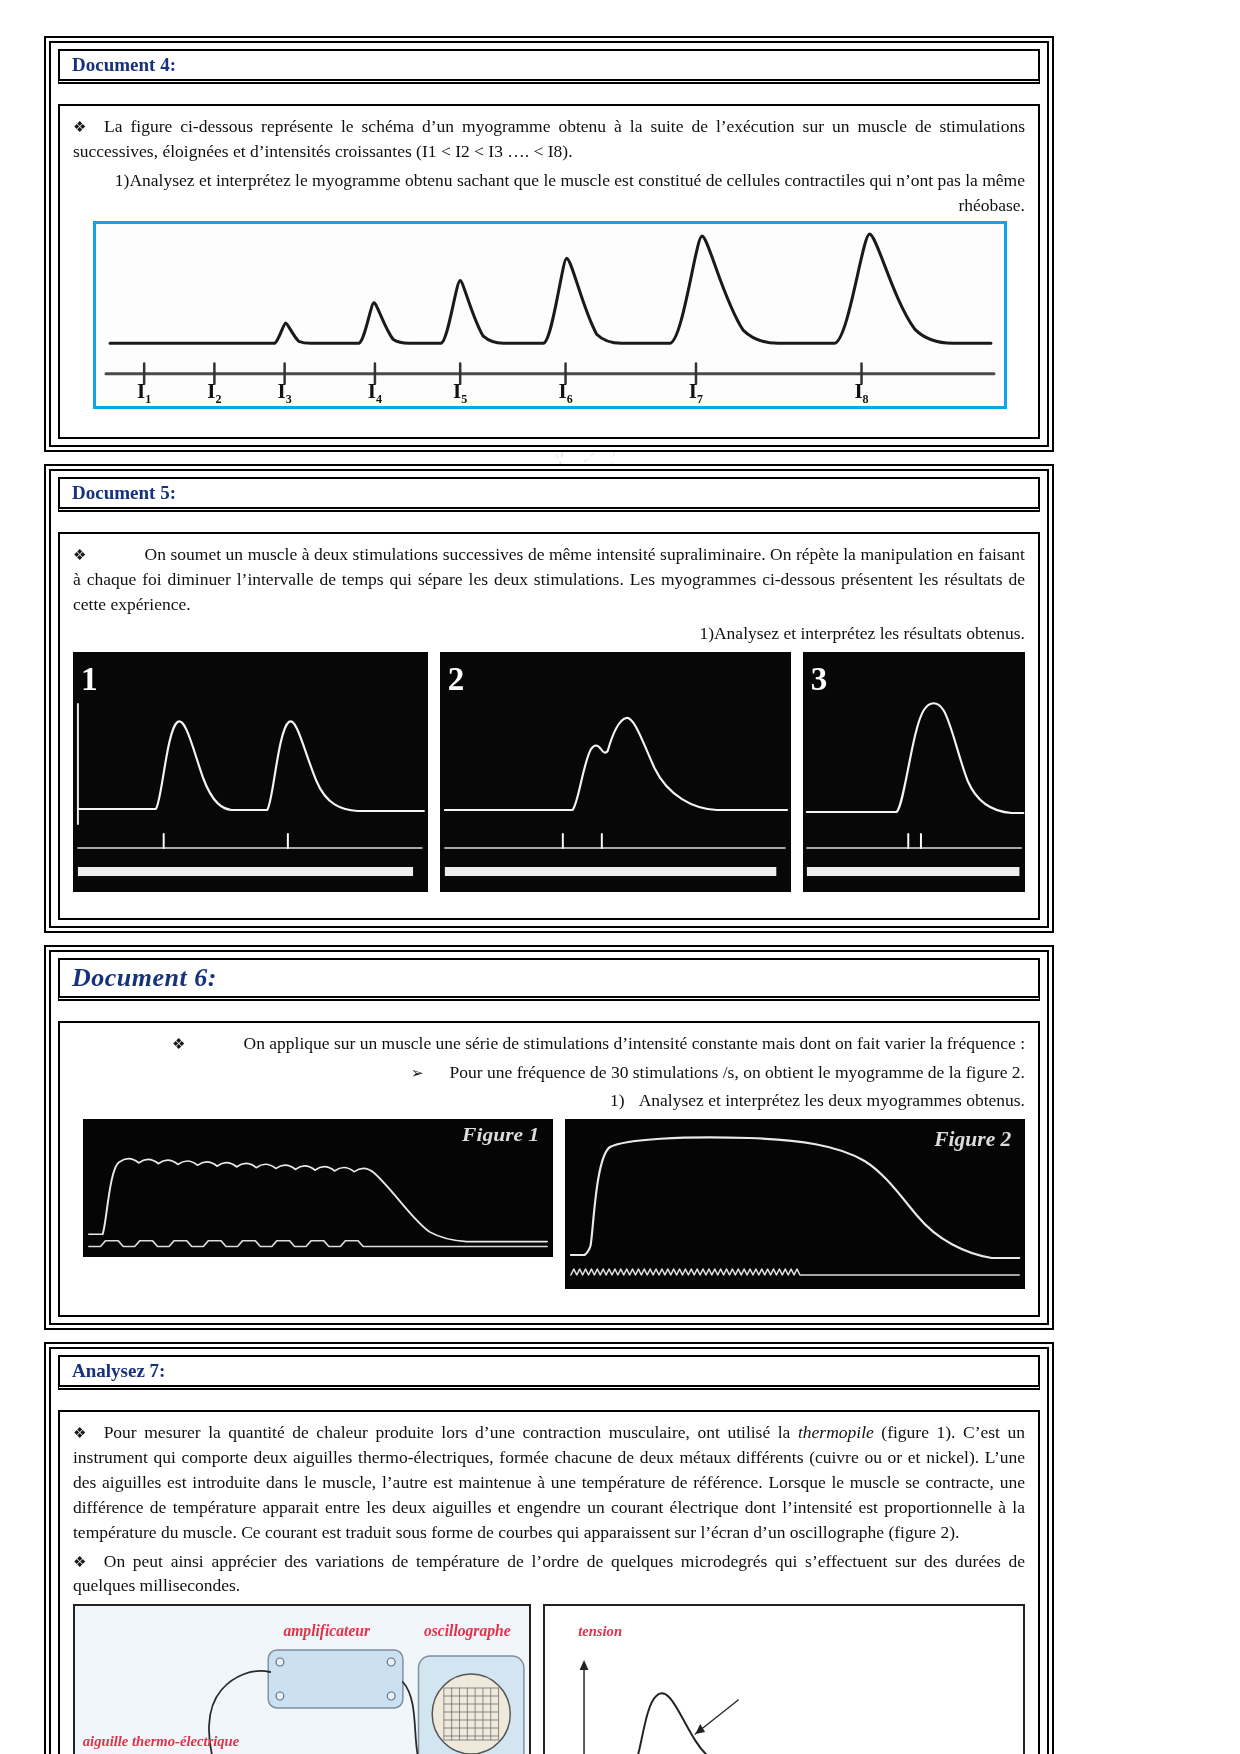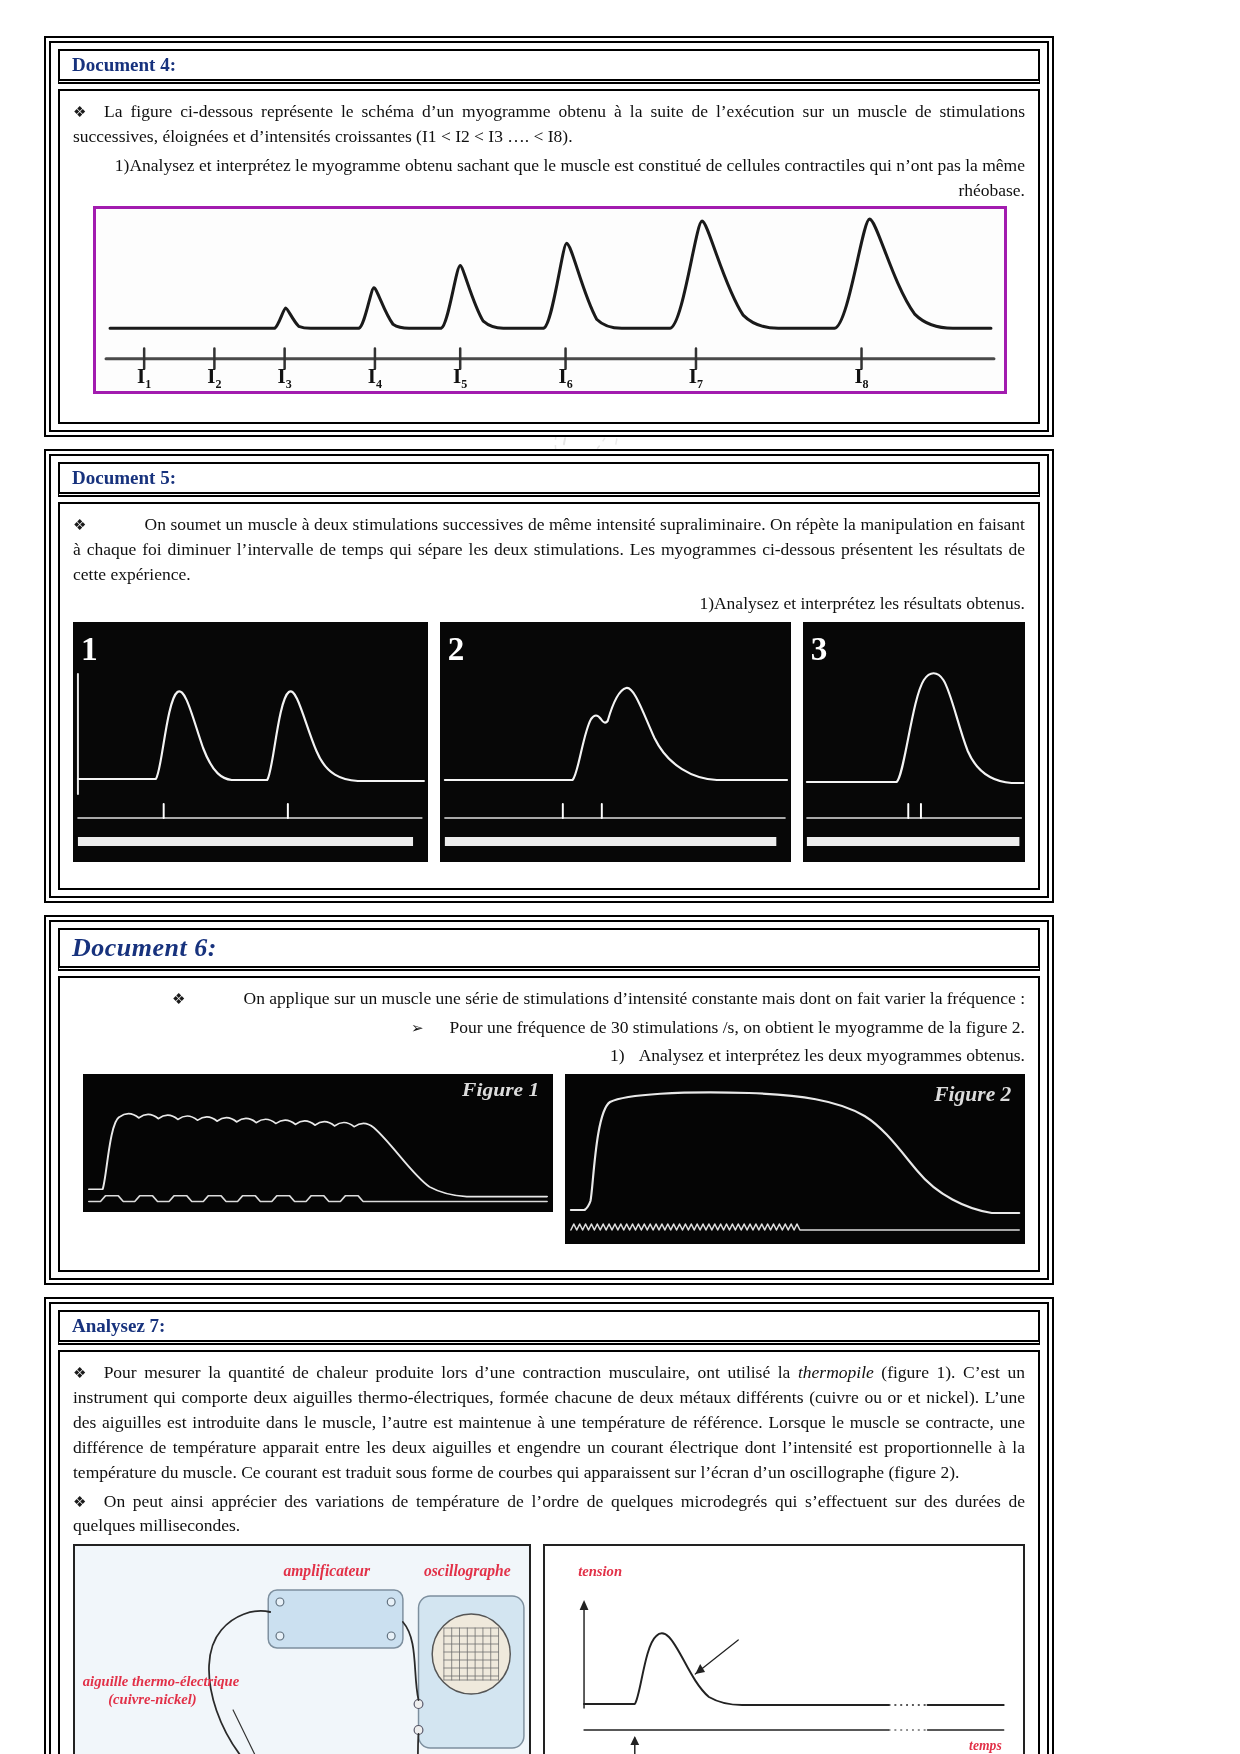--- a/index.html
+++ b/index.html
@@ -1,37 +1,37 @@
 <!DOCTYPE html>
 <html><head>
 <meta charset="utf-8">
 <style>
   html,body{margin:0;padding:0;background:#fff;}
   .page{position:relative;width:1240px;height:1754px;background:#fff;overflow:hidden;
         font-family:"Liberation Serif","DejaVu Serif",serif;color:#101010;}
   .content{position:absolute;left:44px;top:36px;width:1010px;}
   .sec{border:2px solid #000;padding:3px;margin-bottom:12px;background:#fff;}
   .sec-in{border:2px solid #000;padding:6px 7px;}
-  .hdr{border:2px solid #000;border-bottom:5px double #000;padding:3px 12px;margin-bottom:5px;
+  .hdr{border:2px solid #000;border-bottom:5px double #000;padding:3px 12px;margin-bottom:20px;
        font-weight:bold;font-size:19px;color:#17327d;}
   .hdr.script{font-style:italic;font-size:26px;letter-spacing:.5px;}
   .bbox{border:2px solid #000;padding:8px 13px 26px 13px;}
   p{margin:0 0 4px 0;font-size:17.5px;line-height:1.42;text-align:right;}
   .just{text-align:justify;}
   .bullet{font-size:15px;color:#1a1a1a;}
   .gap-sm{display:inline-block;width:14px;}
   .gap-lg{display:inline-block;width:58px;}
   .qnum{display:inline-block;min-width:30px;}
   .ind1{padding-left:34px;}
   .ind2{padding-left:88px;}
   .arrowli{font-size:15px;padding-right:26px;}
   .figrow{display:flex;gap:12px;margin-top:6px;}
   .fig{position:relative;}
   .fig svg{display:block;width:100%;height:100%;}
-  .fig4{width:908px;height:182px;margin:4px 0 2px 20px;border:3px solid #a21caf;background:#fdfdfd;}
+  .fig4{width:908px;height:182px;margin:4px 0 2px 20px;border:3px solid #0ea5e9;background:#fdfdfd;}
   .p5a{width:364px;height:240px;background:#070707;}
   .p5b{width:360px;height:240px;background:#070707;}
   .p5c{width:228px;height:240px;background:#070707;}
   .f6a{width:478px;height:138px;background:#050505;margin-left:10px;}
   .f6b{width:468px;height:170px;background:#be185d;}
   .f7a{width:465px;height:420px;border:2px solid #222;background:#f1f6fa;}
   .f7b{width:490px;height:420px;border:2px solid #222;background:#ffffff;}
   .wm{position:absolute;left:440px;top:70px;width:340px;height:660px;opacity:.45;pointer-events:none;}
 </style>
 </head>

